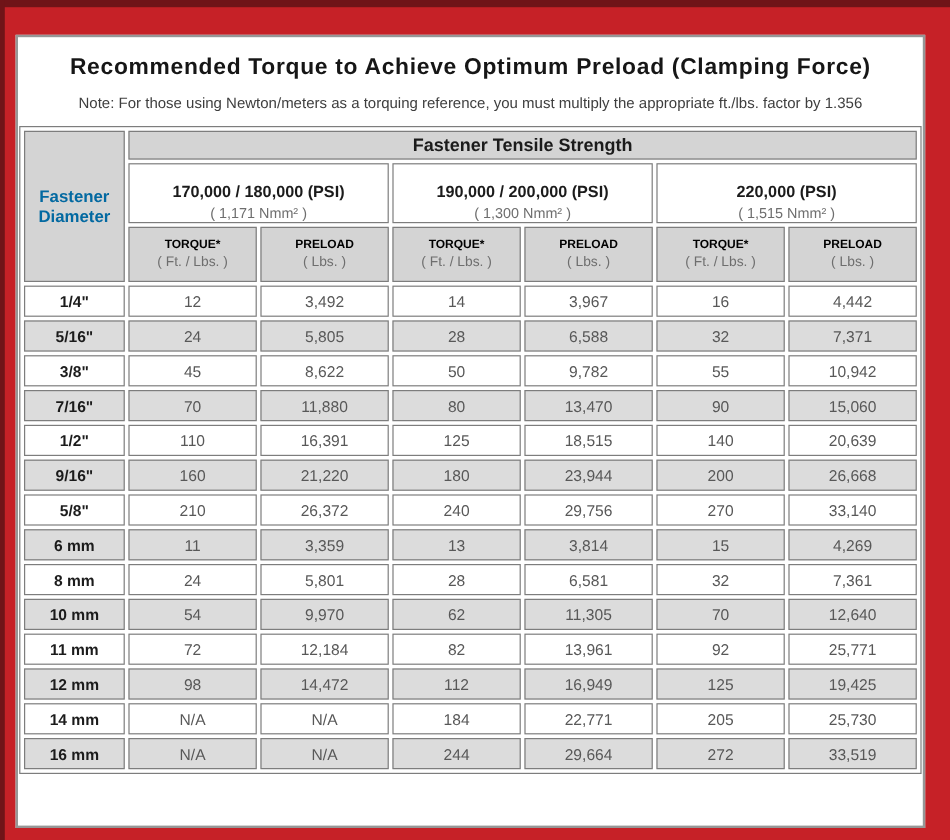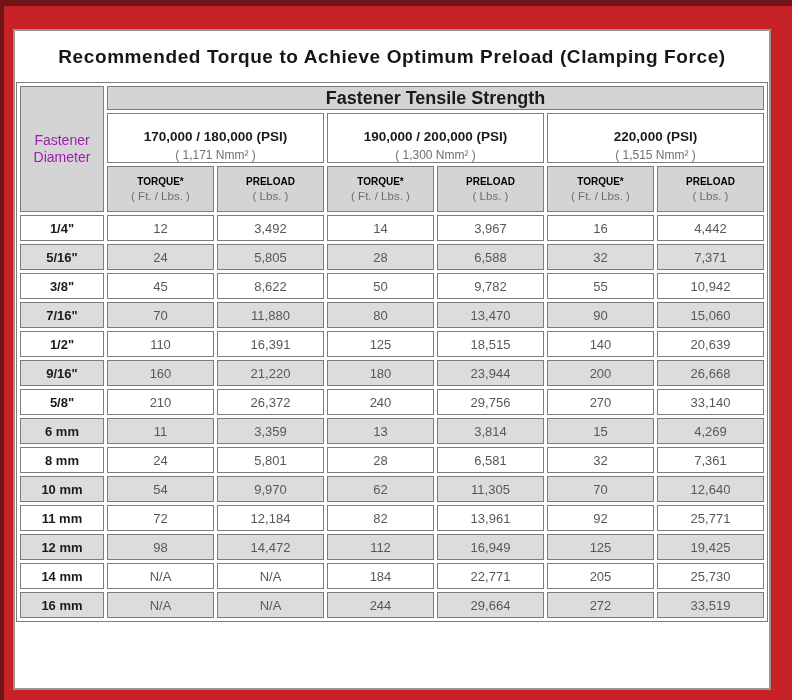--- a/index.html
+++ b/index.html
@@ -59,29 +59,29 @@
     overflow: hidden;
   }
   col.c-diam { width: 84px; }
   col.c-val  { width: 107px; }
 
   .cell-gray  { background: #d4d4d4; }
   .cell-white { background: #ffffff; }
 
   .r-tensile td.tensile {
     height: 22px;
-    font-size: 18px;
+    font-size: 15px;
     font-weight: bold;
     color: #1b1b1b;
   }
   td.diam-head {
     vertical-align: bottom;
     font-size: 14px;
-    font-weight: normal;
-    color: #a21caf;
+    font-weight: bold;
+    color: #0369a1;
     line-height: 1.25;
     padding-bottom: 9px;
   }
   .r-psi td { height: 48px; }
   .psi-line {
     font-size: 13.5px;
     font-weight: bold;
     color: #1b1b1b;
     margin-top: 14px;
   }
@@ -119,20 +119,21 @@
 
 <div class="edge-top"></div>
 <div class="edge-left"></div>
 
 <div class="sheet">
 
   <div class="title">
     <div>Recommended Torque to Achieve Optimum Preload (Clamping Force)</div>
   </div>
 
+  <div class="note">Note: For those using Newton/meters as a torquing reference, you must multiply the appropriate ft./lbs. factor by 1.356</div>
 
   <table class="torque-table">
     <colgroup>
       <col class="c-diam">
       <col class="c-val">
         <col class="c-val">
         <col class="c-val">
       <col class="c-val">
         <col class="c-val">
         <col class="c-val">

